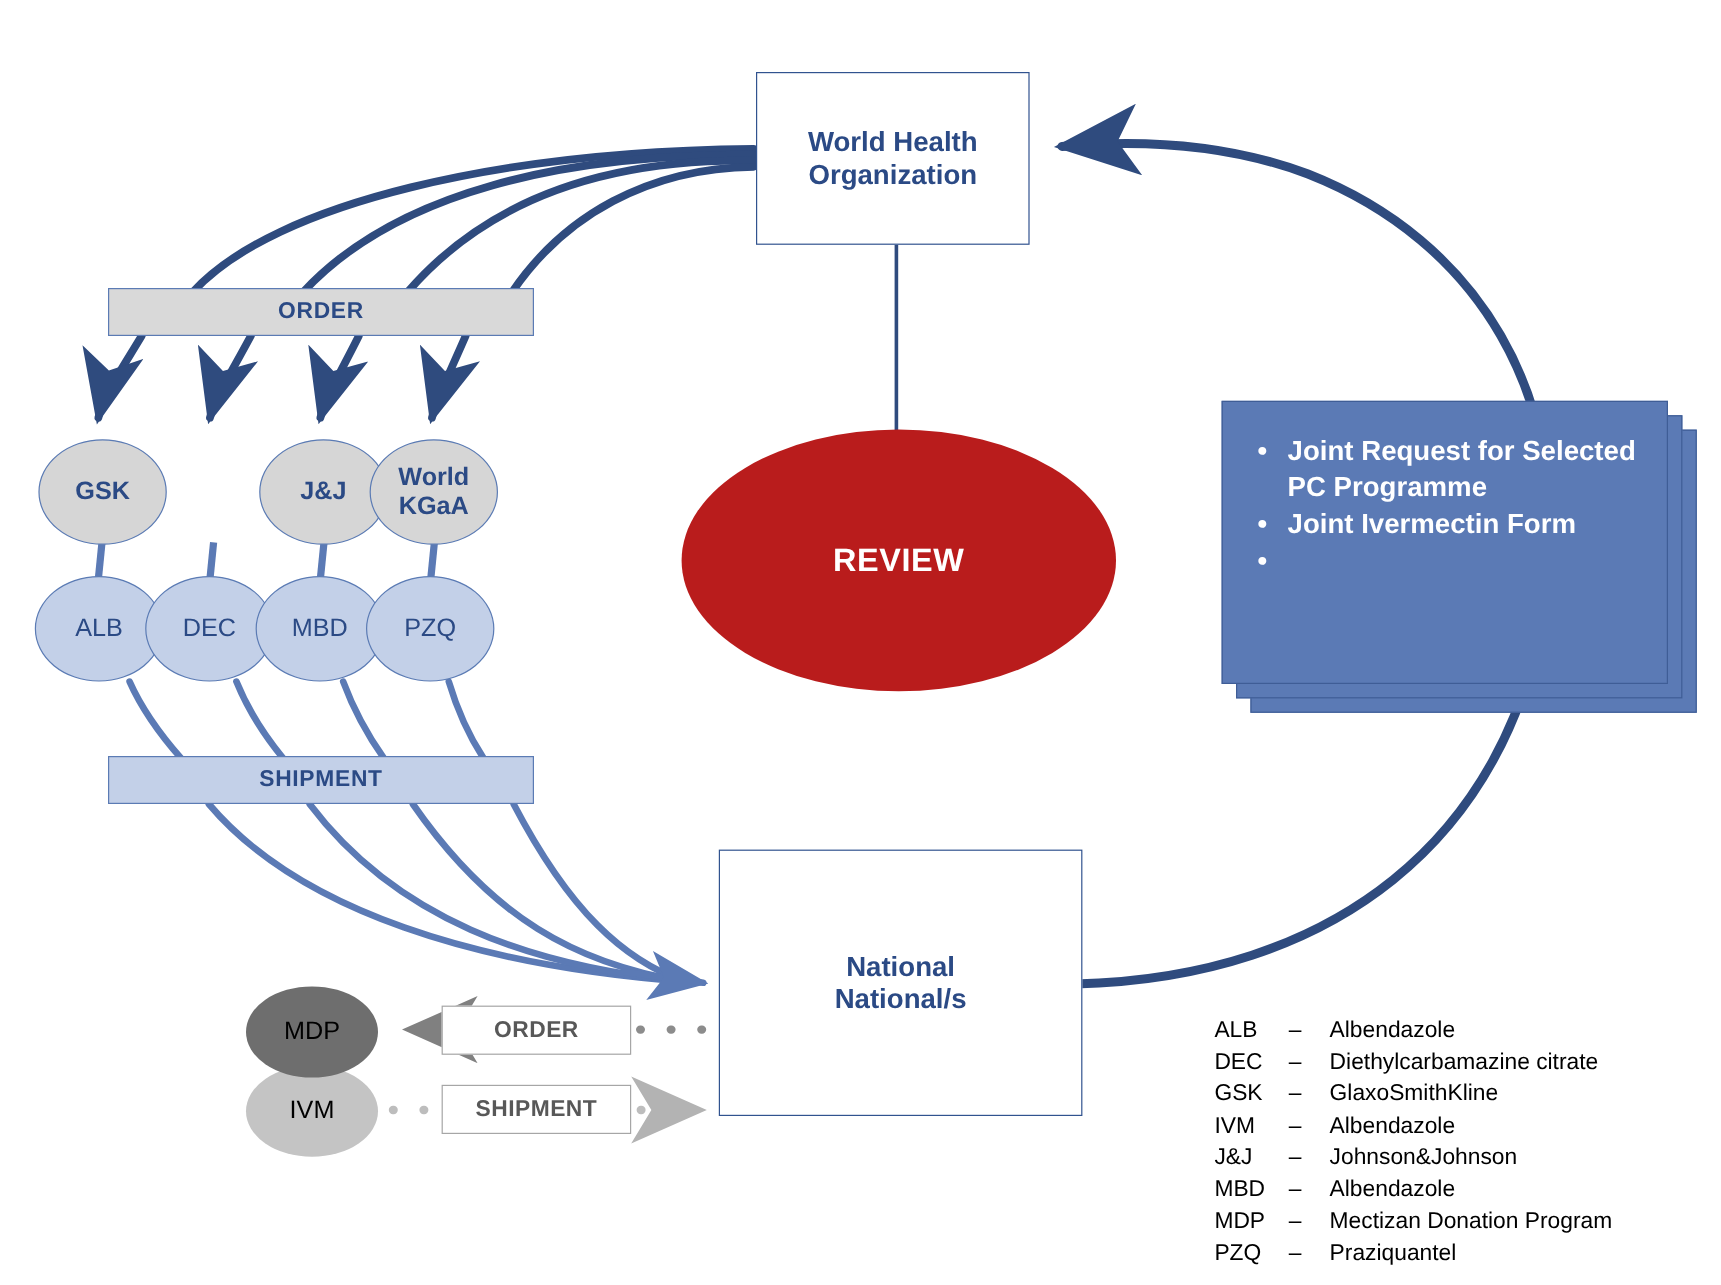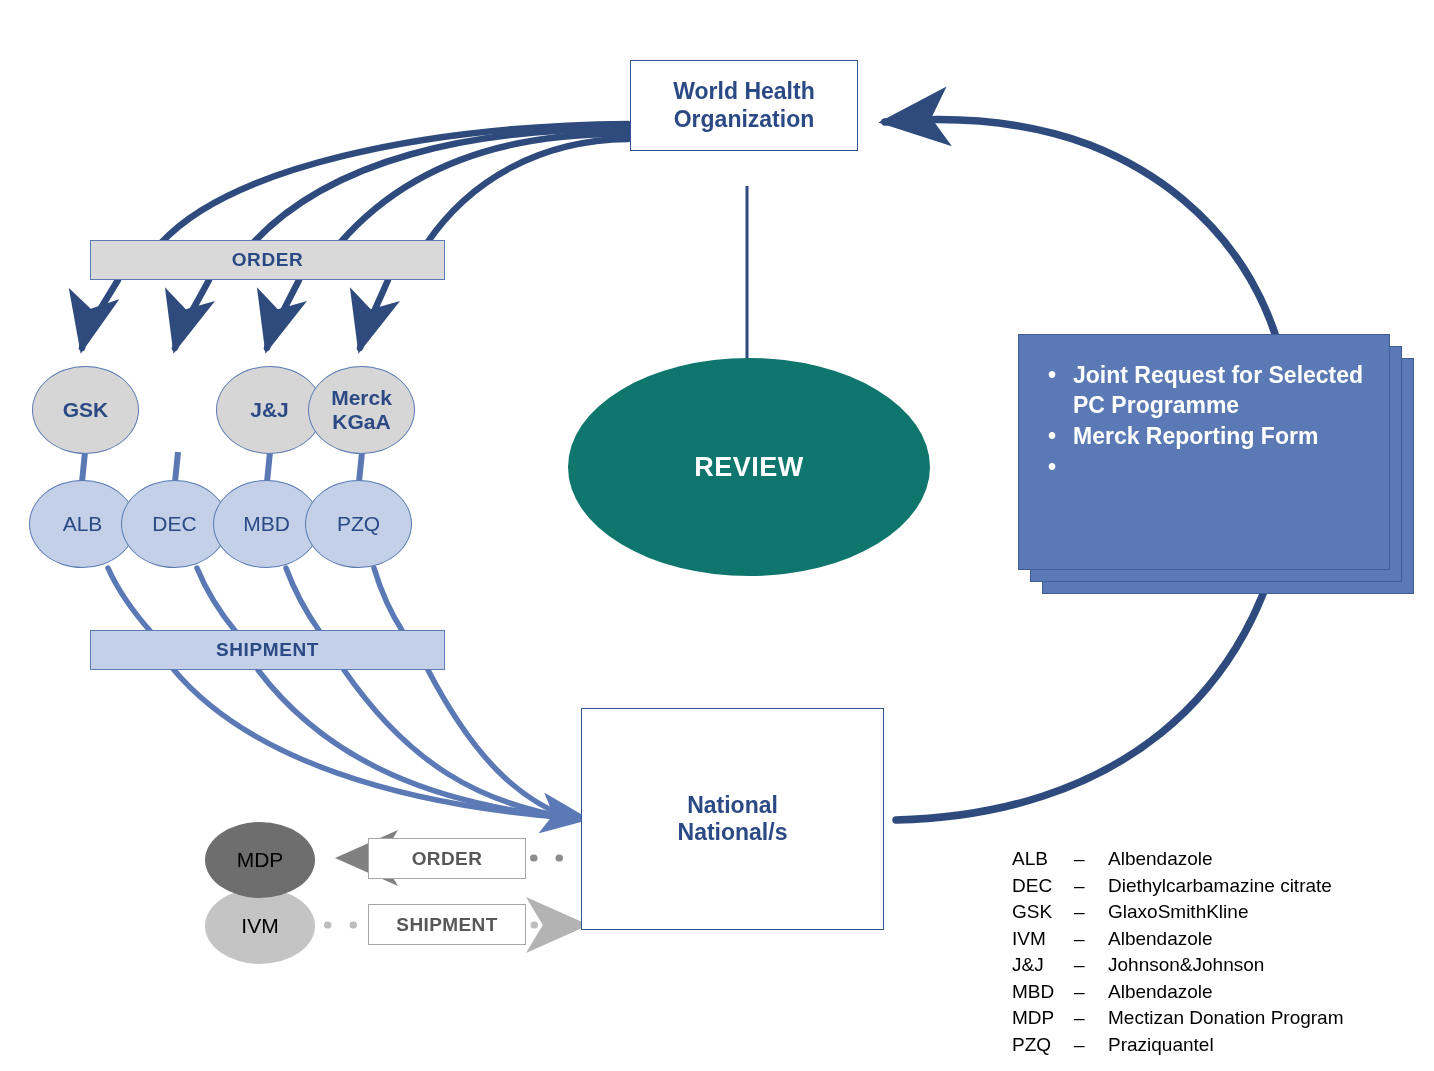--- a/index.html
+++ b/index.html
@@ -36,21 +36,21 @@
     justify-content: center;
     text-align: center;
     color: #2b4a85;
     font-weight: bold;
     line-height: 1.18;
   }
   .box-who { font-size: 23px; }
   .box-np  { font-size: 23px; }
 
   .ellipse-review {
-    background: #0f766e;
+    background: #b91c1c;
     border-radius: 50%;
     display: flex;
     align-items: center;
     justify-content: center;
     color: #ffffff;
     font-weight: bold;
     font-size: 27px;
     letter-spacing: 0.5px;
   }
 
@@ -232,21 +232,21 @@
       <line x1="585" y1="858" x2="510" y2="858" stroke="#8c8c8c" stroke-width="7" stroke-linecap="round" stroke-dasharray="0.5 25"></line>
       <line x1="365" y1="858" x2="342" y2="858" stroke="#8c8c8c" stroke-width="7" stroke-linecap="round" stroke-dasharray="0.5 25" marker-end="url(#arrowGrayL)"></line>
     </g>
 
     <g>
       <line x1="302" y1="925" x2="358" y2="925" stroke="#bdbdbd" stroke-width="7" stroke-linecap="round" stroke-dasharray="0.5 25"></line>
       <line x1="534" y1="925" x2="582" y2="925" stroke="#bdbdbd" stroke-width="7" stroke-linecap="round" stroke-dasharray="0.5 25" marker-end="url(#arrowGrayR)"></line>
     </g>
   </svg>
 
-  <div class="node box-who" style="left:630px; top:60px; width:228px; height:91px;">
+  <div class="node box-who" style="left:630px; top:60px; width:228px; height:144px;">
     <div>
       <div>World Health</div>
       <div>Organization</div>
     </div>
   </div>
 
   <div class="node ellipse-review" style="left:568px; top:358px; width:362px; height:218px;">
     <span>REVIEW</span>
   </div>
 
@@ -259,39 +259,39 @@
   </div>
 
   <div class="node oval oval-company" style="left:32px; top:366px; width:107px; height:88px;">
     <span>GSK</span>
   </div>
   <div class="node oval oval-company" style="left:216px; top:366px; width:107px; height:88px;">
     <span>J&amp;J</span>
   </div>
   <div class="node oval oval-company" style="left:308px; top:366px; width:107px; height:88px;">
     <div>
-      <div>Merck</div>
+      <div>World</div>
       <div>KGaA</div>
     </div>
   </div>
 
   <div class="node oval oval-drug" style="left:29px; top:480px; width:107px; height:88px;">
     <span>ALB</span>
   </div>
   <div class="node oval oval-drug" style="left:121px; top:480px; width:107px; height:88px;">
     <span>DEC</span>
   </div>
   <div class="node oval oval-drug" style="left:213px; top:480px; width:107px; height:88px;">
     <span>MBD</span>
   </div>
   <div class="node oval oval-drug" style="left:305px; top:480px; width:107px; height:88px;">
     <span>PZQ</span>
   </div>
 
-  <div class="node box-np" style="left:581px; top:708px; width:303px; height:222px;">
+  <div class="node box-np" style="left:599px; top:708px; width:303px; height:222px;">
     <div>
       <div>National</div>
       <div>National/s</div>
     </div>
   </div>
 
   <div class="node oval-ivm" style="left:205px; top:888px; width:110px; height:76px;">
     <span>IVM</span>
   </div>
   <div class="node oval-mdp" style="left:205px; top:822px; width:110px; height:76px;">
@@ -309,21 +309,21 @@
     <div class="card" style="left:24px; top:24px; width:372px; height:236px;"></div>
     <div class="card" style="left:12px; top:12px; width:372px; height:236px;"></div>
     <div class="card card-front" style="left:0px; top:0px; width:372px; height:236px;">
       <ul class="card-list">
         <li>
           <span class="dot">•</span>
           <span>Joint Request for Selected PC Programme</span>
         </li>
         <li>
           <span class="dot">•</span>
-          <span>Merck Reporting Form</span>
+          <span>Joint Ivermectin Form</span>
         </li>
         <li>
           <span class="dot">•</span>
         </li>
       </ul>
     </div>
   </div>
 
   <div class="legend" style="left:1012px; top:848px;">
     <div class="legend-row">

